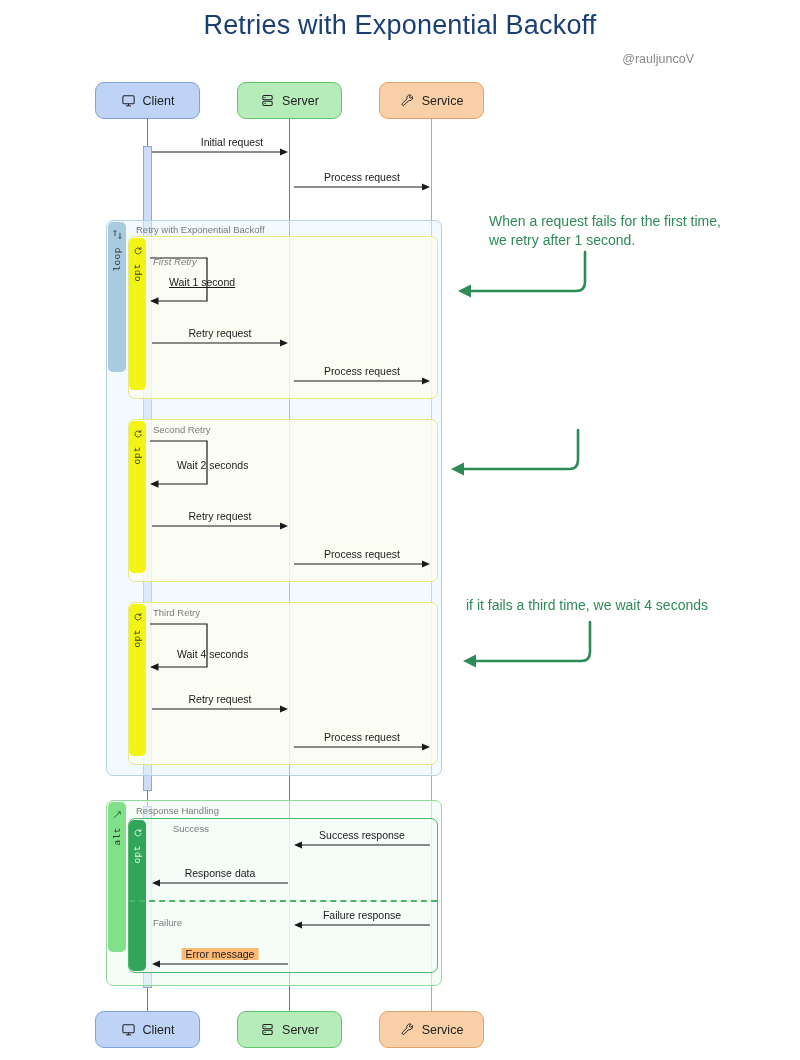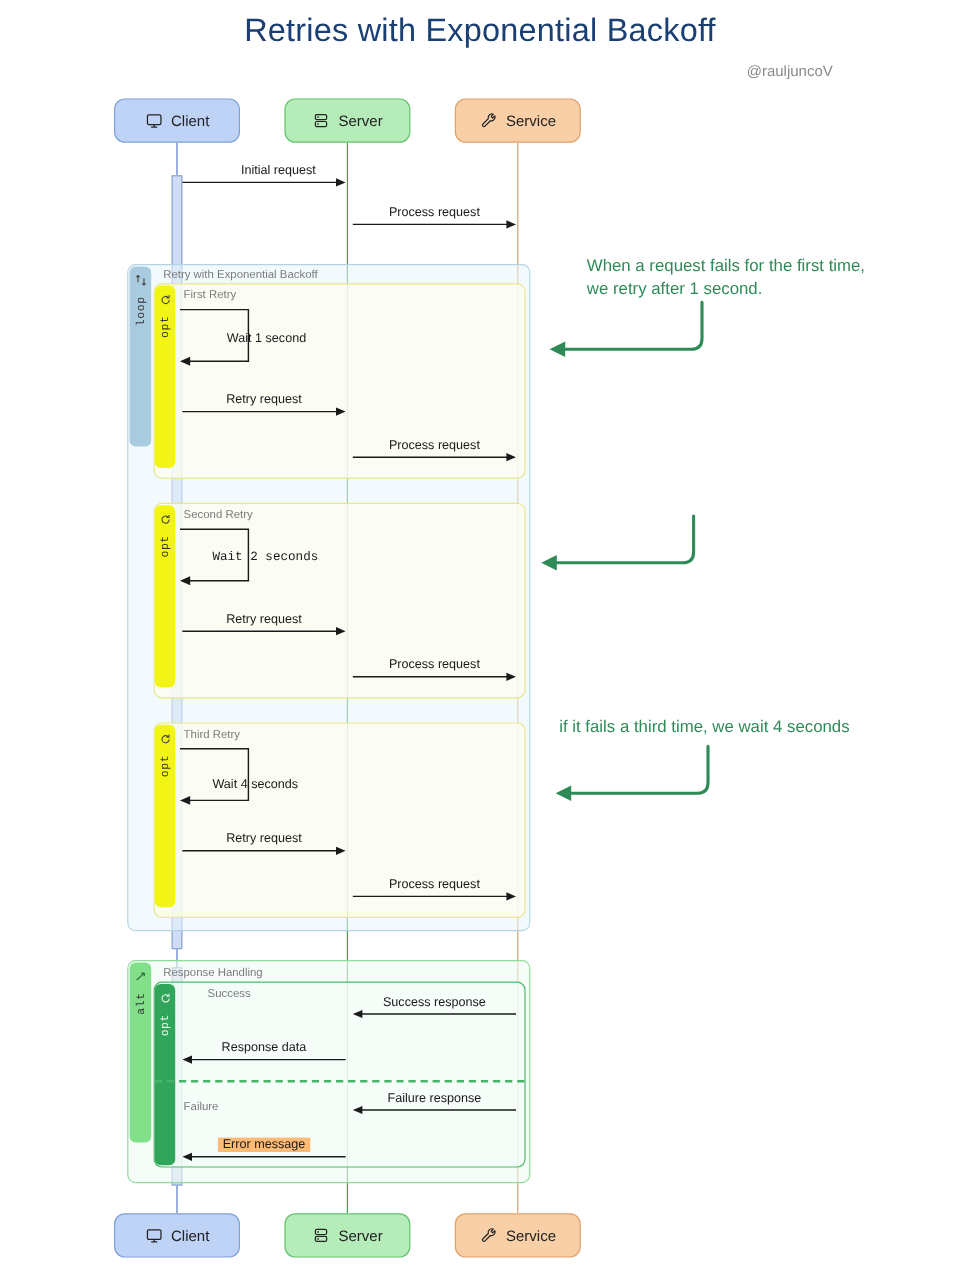--- a/index.html
+++ b/index.html
@@ -145,36 +145,36 @@
     <span class="tab-ico">
       <svg width="11" height="11" viewBox="0 0 12 12">
           <path d="M3.3 1.6v6.2M3.3 1.6l-1.5 1.6M3.3 1.6l1.5 1.6M8.7 10.4V4.2M8.7 10.4l-1.5-1.6M8.7 10.4l1.5-1.6" fill="none" stroke="#444" stroke-width="1"></path>
         </svg>
     </span>
     <span class="tab-text">loop</span>
   </div>
 
   <div class="frag" style="left:128px;top:236px;width:310px;height:163px;
               border:1.3px solid #e8e88a;background:rgba(254,254,240,.75);"></div>
-  <div class="frag-title" style="left:153px;top:240px;">First Retry</div>
+  <div class="frag-title" style="left:153px;top:256px;font-style:italic;">First Retry</div>
   <div class="tab" style="left:129px;top:238px;width:17px;height:152px;background:#f2f514;">
     <span class="tab-ico">
       <svg width="10" height="10" viewBox="0 0 12 12">
           <path d="M9.6 6a3.6 3.6 0 1 1-1.1-2.6" fill="none" stroke="#444" stroke-width="1.1"></path>
           <path d="M9.4 1.3v2.6H6.8" fill="none" stroke="#444" stroke-width="1.1"></path>
         </svg>
     </span>
     <span class="tab-text">opt</span>
   </div>
   <div class="selfmsg" style="left:149px;top:255px;">
     <svg width="66" height="52">
         <path d="M1 3 H58 V46 H8" fill="none" stroke="#1a1a1a" stroke-width="1.2"></path>
         <path d="M1 46 L9.5 42.3 L9.5 49.7 Z" fill="#1a1a1a"></path>
       </svg>
-    <span class="sm-label" style="left:40px;top:21px;">Wait 1 second</span>
+    <span class="sm-label" style="left:20px;top:21px;text-decoration:underline;">Wait 1 second</span>
   </div>
   <div class="msg" style="left:152px;top:336px;width:136px;">
     <svg width="136" height="12">
         <line x1="0" y1="7" x2="129" y2="7" stroke="#1a1a1a" stroke-width="1.2"></line>
         <path d="M136 7 L128 3.6 L128 10.4 Z" fill="#1a1a1a"></path>
       </svg>
     <span class="msg-label" style="background:#fdfdf3;">Retry request</span>
   </div>
   <div class="msg" style="left:294px;top:374px;width:136px;">
     <svg width="136" height="12">
@@ -189,21 +189,21 @@
   <div class="frag-title" style="left:153px;top:424px;">Second Retry</div>
   <div class="tab" style="left:129px;top:421px;width:17px;height:152px;background:#f2f514;">
     <span class="tab-ico">
       <svg width="10" height="10" viewBox="0 0 12 12">
           <path d="M9.6 6a3.6 3.6 0 1 1-1.1-2.6" fill="none" stroke="#444" stroke-width="1.1"></path>
           <path d="M9.4 1.3v2.6H6.8" fill="none" stroke="#444" stroke-width="1.1"></path>
         </svg>
     </span>
     <span class="tab-text">opt</span>
   </div>
-  <div class="selfmsg" style="left:149px;top:438px;font-family:Liberation Mono, monospace;">
+  <div class="selfmsg" style="left:149px;top:438px;">
     <svg width="66" height="52">
         <path d="M1 3 H58 V46 H8" fill="none" stroke="#1a1a1a" stroke-width="1.2"></path>
         <path d="M1 46 L9.5 42.3 L9.5 49.7 Z" fill="#1a1a1a"></path>
       </svg>
     <span class="sm-label" style="left:28px;top:21px;">Wait 2 seconds</span>
   </div>
   <div class="msg" style="left:152px;top:519px;width:136px;">
     <svg width="136" height="12">
         <line x1="0" y1="7" x2="129" y2="7" stroke="#1a1a1a" stroke-width="1.2"></line>
         <path d="M136 7 L128 3.6 L128 10.4 Z" fill="#1a1a1a"></path>

